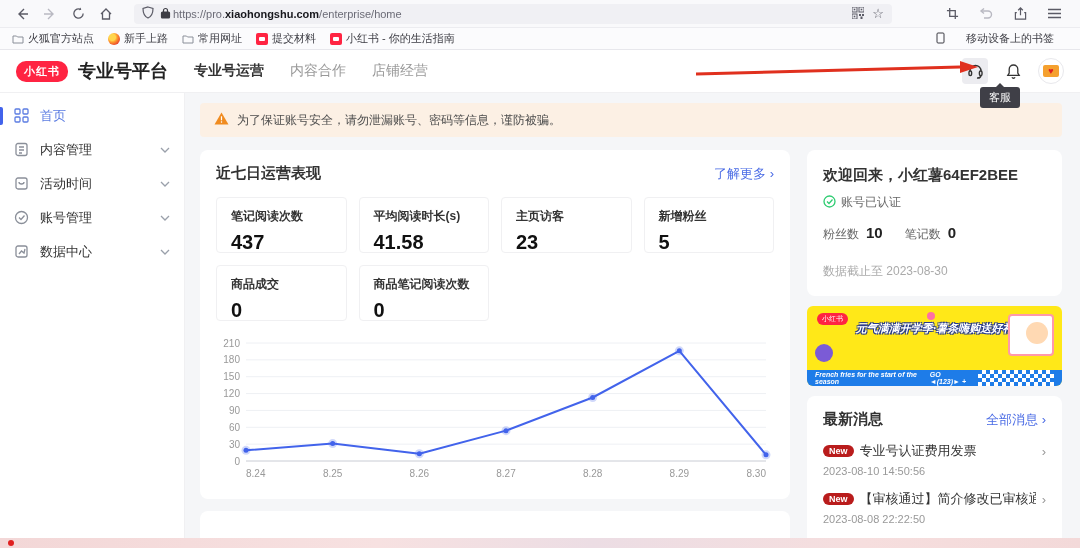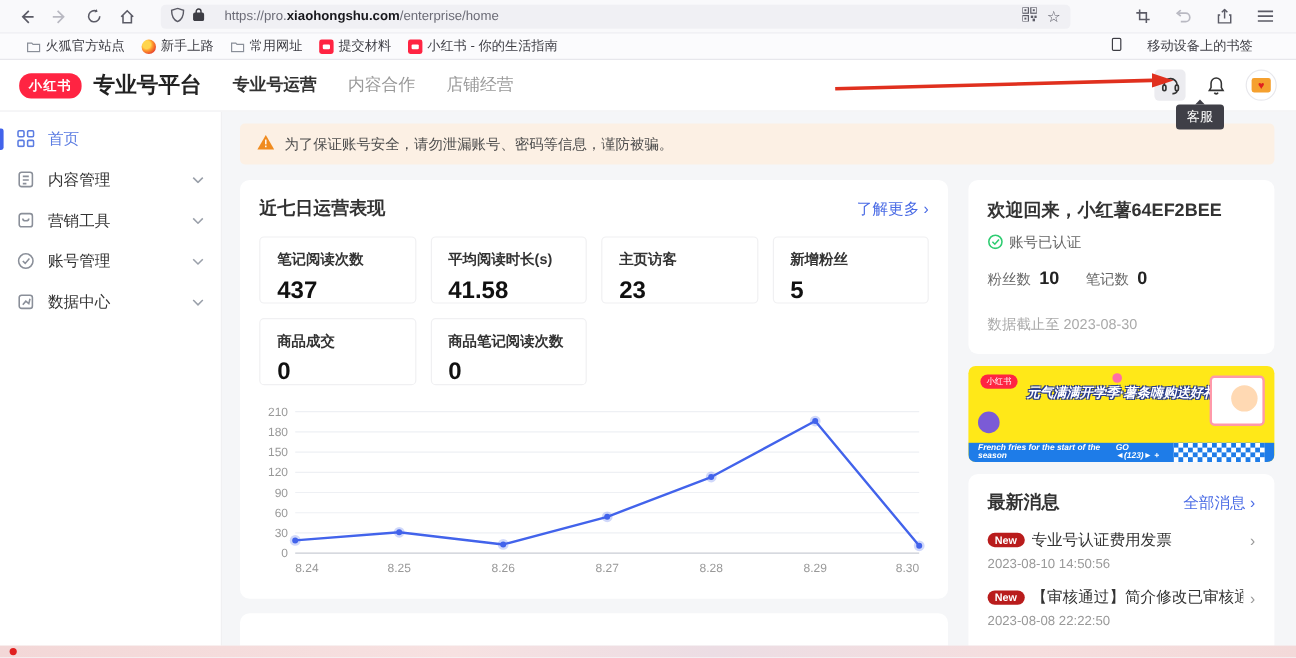--- a/index.html
+++ b/index.html
@@ -8,29 +8,29 @@
   .screen { position:relative; width:1080px; height:548px; }
 
   
   .chrome { position:absolute; top:0; left:0; width:1080px; height:28px; background:#f9f9fb;
             display:flex; align-items:center; padding:0 10px; border-bottom:1px solid #ececf0; }
   .bicon { display:inline-flex; align-items:center; justify-content:center; width:24px; height:22px;
            color:#5b5b66; margin-right:4px; border-radius:4px; cursor:pointer; }
   .bicon svg { display:block; }
   .urlbar { flex:0 0 auto; width:758px; height:20px; margin-left:12px; background:#f0f0f4; border-radius:4px;
             display:flex; align-items:center; padding:0 8px; font-size:11px; color:#6b6b76; }
-  .urlbar .url-text { flex:1; white-space:nowrap; overflow:hidden; margin-left:16px; }
+  .urlbar .url-text { flex:1; white-space:nowrap; overflow:hidden; margin-left:2px; }
   .urlbar .dom { color:#17171c; font-weight:bold; }
   .urlbar-right { display:flex; align-items:center; gap:8px; color:#5b5b66; }
   .chrome-right { margin-left:auto; display:flex; align-items:center; gap:6px; }
   .star-glyph { font-size:13px; line-height:1; }
 
   
   .bookmarks { position:absolute; top:28px; left:0; width:1080px; height:22px; background:#fbfbfd;
-               display:flex; align-items:center; padding:0 22px; font-size:11px; color:#3d3d44;
+               display:flex; align-items:center; padding:0 12px; font-size:11px; color:#3d3d44;
                border-bottom:1px solid #e7e7ec; }
   .bm { display:flex; align-items:center; gap:4px; margin-right:14px; cursor:pointer; }
   .bm-folder svg { display:block; }
   .bm-red { width:12px; height:12px; background:#ff2442; border-radius:2px; display:inline-flex;
             align-items:center; justify-content:center; }
   .bm-red::after { content:""; width:6px; height:4px; background:#fff; border-radius:1px; }
   .bm-ff { width:12px; height:12px; border-radius:50%;
            background:radial-gradient(circle at 35% 35%, #ffd54d 0 30%, #ff9a2e 45%, #e8452c 75%, #4a1d96 100%); }
   .bm-mobile { margin-left:auto; display:flex; align-items:center; gap:21px; color:#3d3d44; }
 
@@ -318,21 +318,21 @@
             </svg>
           </span>
       </div>
       <div class="side-item">
         <span class="s-icn">
           <svg width="15" height="15" viewBox="0 0 15 15" fill="none" stroke="currentColor" stroke-width="1.3">
               <rect x="2" y="2" width="11" height="11" rx="2"></rect>
               <path d="M5 6 A2.5 2 0 0 0 10 6"></path>
             </svg>
         </span>
-        <span>营销工具</span>
+        <span>活动时间</span>
         <span class="chev">
             <svg width="10" height="6" viewBox="0 0 10 6" fill="none" stroke="currentColor" stroke-width="1.3">
               <path d="M1 1 L5 5 L9 1"></path>
             </svg>
           </span>
       </div>
       <div class="side-item">
         <span class="s-icn">
           <svg width="15" height="15" viewBox="0 0 15 15" fill="none" stroke="currentColor" stroke-width="1.3">
               <circle cx="7.5" cy="7.5" r="6"></circle>

